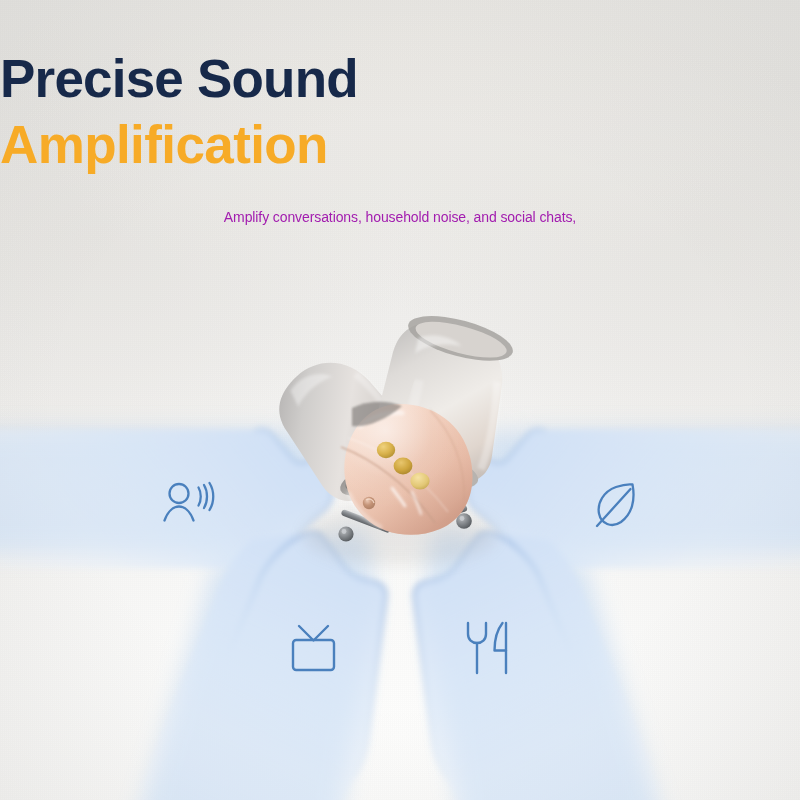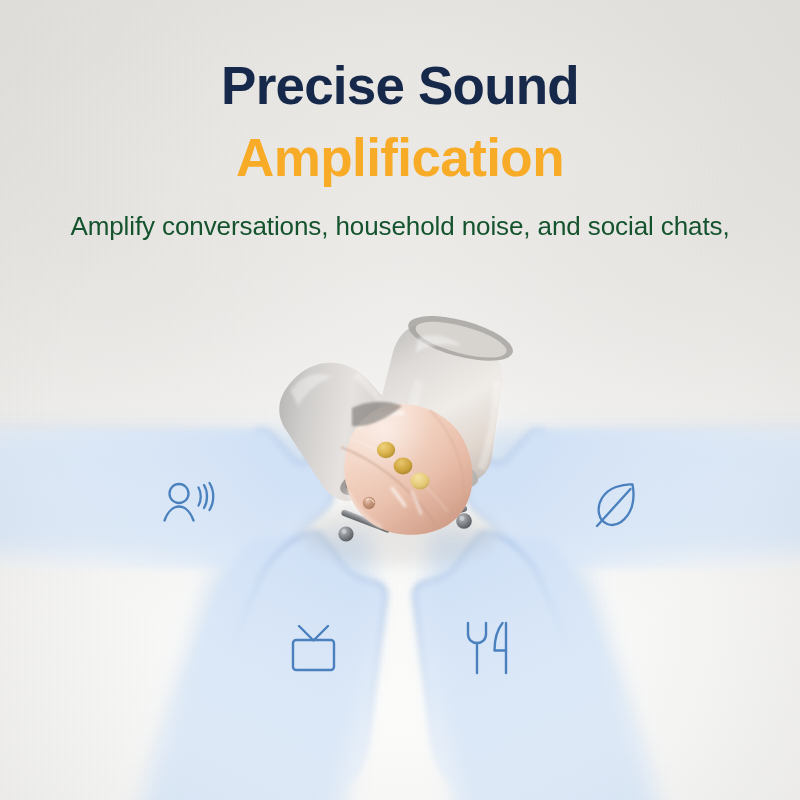--- a/index.html
+++ b/index.html
@@ -38,51 +38,51 @@
   }
   .bg-vignette {
     position: absolute; inset: 0;
     background: radial-gradient(78% 66% at 50% 52%, rgba(0,0,0,0) 55%, rgba(120,118,112,0.07) 100%);
   }
 
   
   .headline {
     position: absolute;
     left: 0; right: 0;
-    top: 57px;
-    text-align: center;
+    top: 50px;
+    text-align: left;
     z-index: 30;
   }
   .h-line1 {
     display: block;
     font-size: 53px;
     font-weight: 700;
     letter-spacing: -0.8px;
     line-height: 1.08;
     color: #17294a;
   }
   .h-line2 {
     display: block;
     font-size: 53px;
     font-weight: 700;
     letter-spacing: -0.6px;
     line-height: 1.12;
     color: #f7ab27;
-    margin-top: 14px;
+    margin-top: 8px;
   }
   .subhead {
     position: absolute;
     left: 50%;
     transform: translateX(-50%);
     top: 208px;
     width: 690px;
     text-align: center;
     z-index: 30;
-    color: #14532d;
-    font-size: 26px;
+    color: #a21caf;
+    font-size: 14px;
     font-weight: 400;
     line-height: 1.42;
     letter-spacing: -0.1px;
   }
   .subhead span { display: block; }
 
   
   .rays { position: absolute; inset: 0; z-index: 10; }
   .rays svg { position: absolute; inset: 0; width: 800px; height: 800px; }
 

